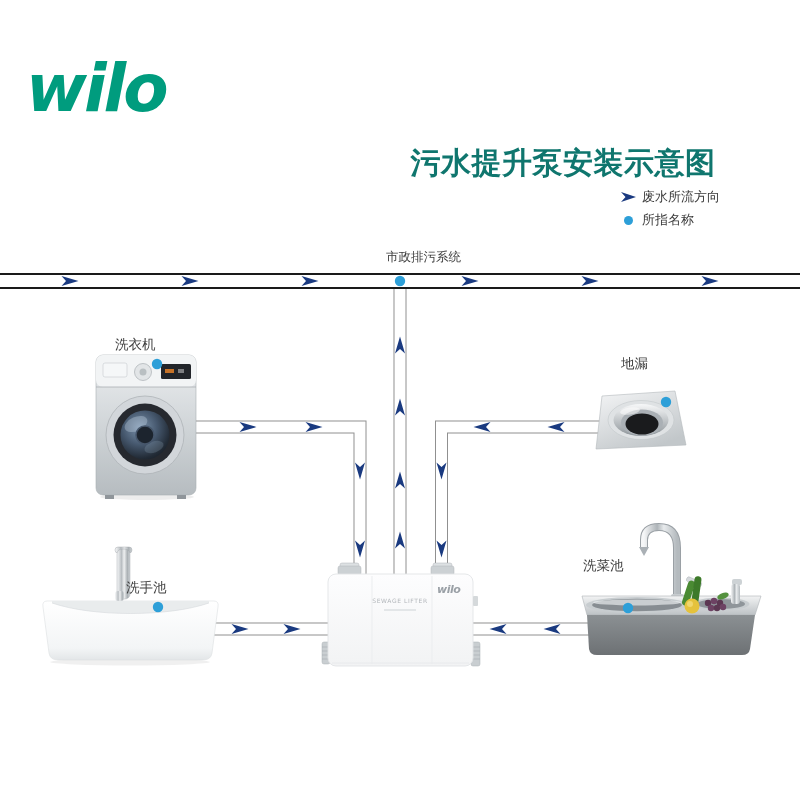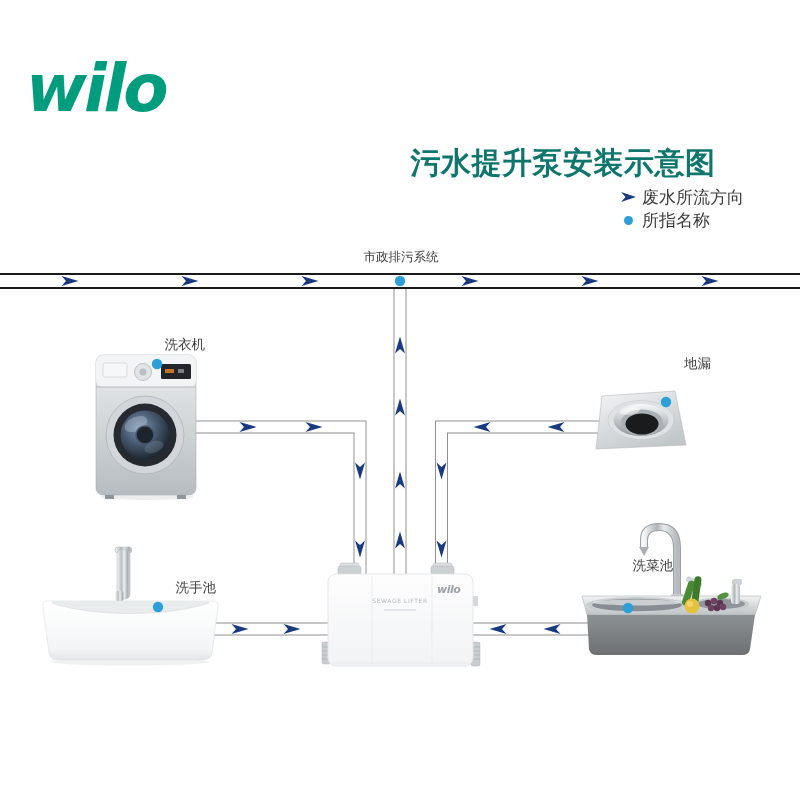--- a/index.html
+++ b/index.html
@@ -5,26 +5,26 @@
   html,body{margin:0;padding:0;background:#fff;}
   .stage{position:relative;width:800px;height:800px;background:#ffffff;overflow:hidden;
          font-family:"DejaVu Sans",sans-serif;margin-top:43px;}
   .abs{position:absolute;}
   .logo{position:absolute;left:26px;top:6px;font-size:66px;font-weight:800;font-style:italic;
         color:#009c7e;letter-spacing:-3px;line-height:1.2;}
   .title{position:absolute;left:403px;top:100px;width:320px;text-align:center;
          font-size:30px;font-weight:700;color:#0f766e;letter-spacing:0.5px;}
   .legend{position:absolute;left:621px;top:146px;}
   .legend-row{display:flex;align-items:center;gap:6px;height:16px;margin-bottom:7px;
-              font-size:17px;color:#3a3a3a;}
+              font-size:13px;color:#3a3a3a;}
   .legend-arrow{width:15px;height:10px;background:#1a3a80;
                 clip-path:polygon(0 0,100% 50%,0 100%,30% 50%);}
   .legend-dot{width:9px;height:9px;border-radius:50%;background:#2d9fd8;margin:0 3px;}
-  .cn-label{position:absolute;width:90px;text-align:right;font-size:13.5px;color:#3f3f3f;}
-  .municipal-label{position:absolute;left:341px;top:206px;width:120px;text-align:center;
+  .cn-label{position:absolute;width:90px;text-align:left;font-size:13.5px;color:#3f3f3f;}
+  .municipal-label{position:absolute;left:341px;top:206px;width:120px;text-align:right;
                    font-size:12.5px;color:#3c3c3c;}
   .pump-wilo{position:absolute;left:437px;top:540px;width:32px;font-size:11px;font-weight:700;
              font-style:italic;color:#9aa0a6;letter-spacing:-0.5px;}
   .pump-label{position:absolute;left:358px;top:554px;width:84px;text-align:center;
               font-size:6px;letter-spacing:0.6px;color:#b3b7bb;}
   .pump-underline{position:absolute;left:384px;top:566px;width:32px;height:2px;background:#e3e6e8;}
   svg{display:block;}
 </style>
 </head>
 <body>

